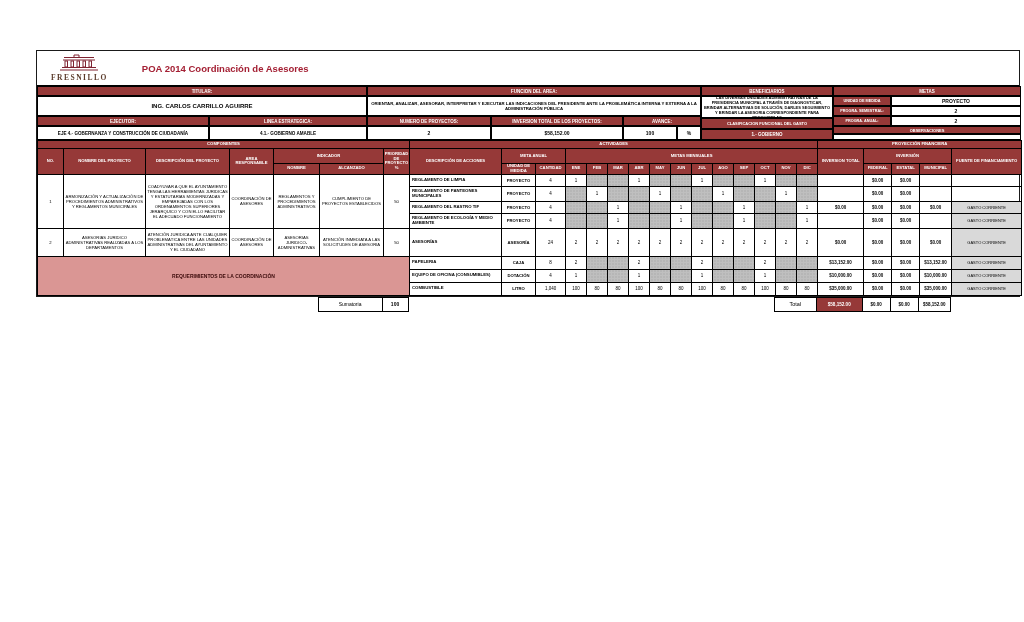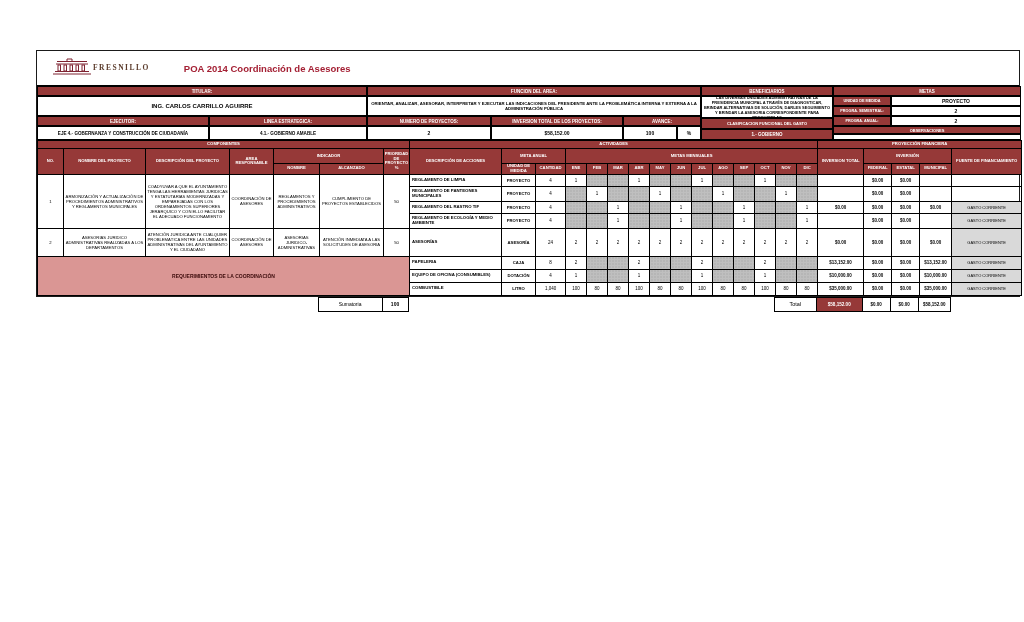--- a/index.html
+++ b/index.html
@@ -1,20 +1,20 @@
 <!DOCTYPE html>
 <html><head>
 <meta charset="utf-8">
 <style>
   html,body{margin:0;padding:0;background:#fff;font-family:"Liberation Sans",sans-serif;}
   .page{position:relative;width:1024px;height:622px;background:#fff;overflow:hidden;box-sizing:border-box;padding:50px 0 0 36px;}
   .sheet{width:984px;border:1.5px solid #1a1a1a;background:#fff;box-sizing:border-box;}
   
   .logorow{display:flex;align-items:center;height:34px;padding-left:14px;gap:34px;}
-  .logo{display:flex;align-items:center;line-height:1;}
+  .logo{display:flex;flex-direction:column;align-items:center;line-height:1;}
   .logo-word{font-family:"Liberation Serif",serif;font-size:7.5px;letter-spacing:1.5px;color:#5a3a2a;font-weight:bold;}
   .doc-title{font-size:9.5px;font-weight:bold;color:#A42034;}
   
   .hgrid{display:grid;grid-template-columns:330px 334px 132px 188px;border-top:1px solid #000;}
   .hsec{display:flex;flex-direction:column;}
   .band{background:#963938;color:#fff;font-weight:bold;font-size:4.5px;text-align:center;display:flex;align-items:center;justify-content:center;border:0.5px solid #000;box-sizing:border-box;}
   .wcell{background:#fff;color:#000;font-size:5px;text-align:center;display:flex;align-items:center;justify-content:center;border:0.5px solid #000;box-sizing:border-box;padding:1px;}
   .bold{font-weight:bold;}
   .row2{display:grid;}
   

